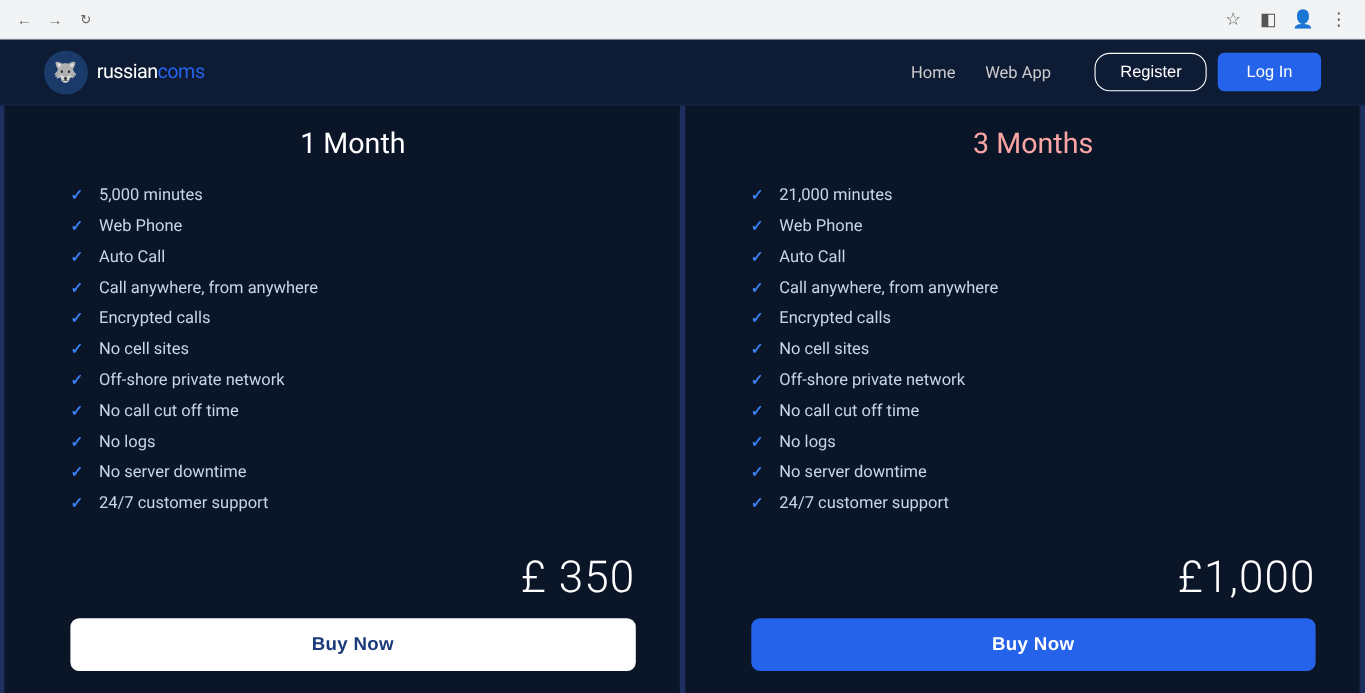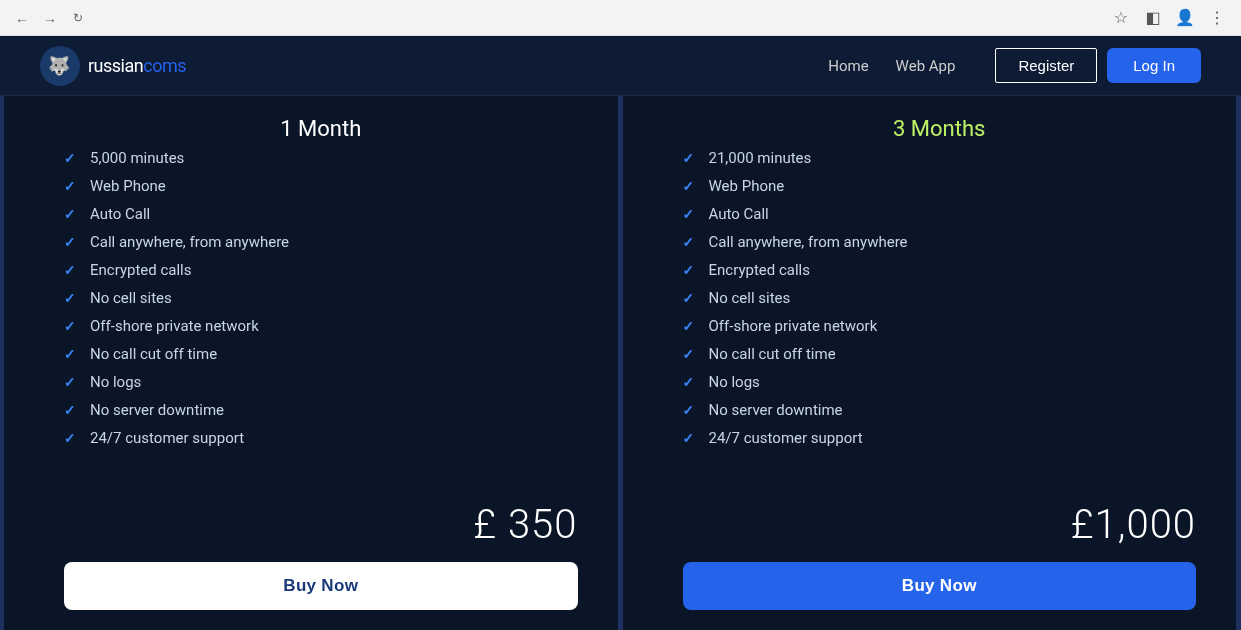--- a/index.html
+++ b/index.html
@@ -91,21 +91,21 @@
     .nav-link {
       color: #ccc;
       text-decoration: none;
       font-size: 15px;
     }
     .btn-register {
       background: transparent;
       border: 1.5px solid #fff;
       color: #fff;
       padding: 8px 22px;
-      border-radius: 2px;
+      border-radius: 14px;
       font-size: 15px;
       cursor: pointer;
       margin-right: 10px;
     }
     .btn-login {
       background: #2563eb;
       border: none;
       color: #fff;
       padding: 9px 26px;
       border-radius: 6px;
@@ -128,28 +128,28 @@
       flex-direction: column;
       padding: 20px 40px 20px 60px;
       border-right: 1px solid #1e3060;
       position: relative;
     }
     .pricing-col:last-child {
       border-right: none;
     }
 
     .plan-title {
-      font-size: 22px;
+      font-size: 26px;
       font-weight: 400;
       color: #fff;
       text-align: center;
-      margin-bottom: 8px;
+      margin-bottom: 22px;
     }
     .plan-title.active {
-      color: #bef264;
+      color: #fca5a5;
     }
 
     .features-list {
       list-style: none;
       display: flex;
       flex-direction: column;
       gap: 10px;
       flex: 1;
     }
     .feature-item {

